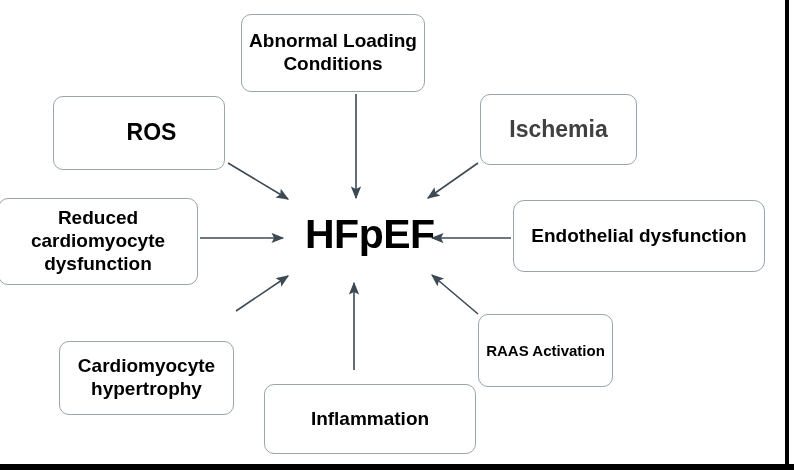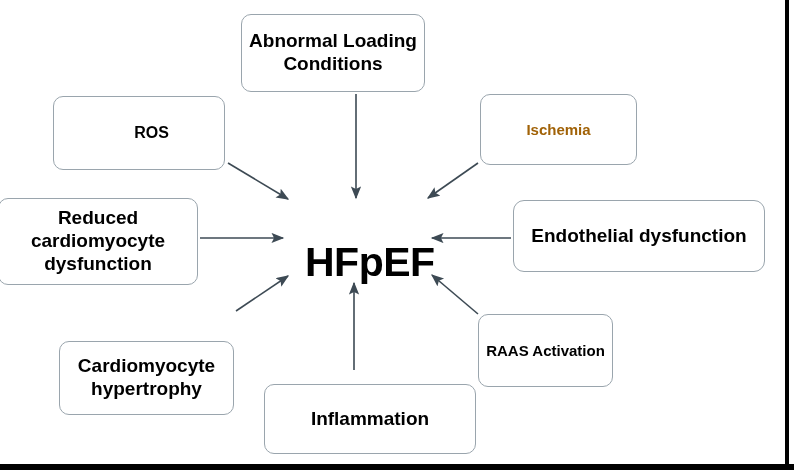--- a/index.html
+++ b/index.html
@@ -48,21 +48,20 @@
     font-weight: bold;
     line-height: 1.2;
     padding: 2px 6px;
   }
   .center-label {
     position: absolute;
     color: #000000;
     font-weight: bold;
     letter-spacing: -0.5px;
     white-space: nowrap;
-    margin-top: 28px;
   }
   svg.arrows {
     position: absolute;
     left: 0;
     top: 0;
     width: 794px;
     height: 470px;
     pointer-events: none;
   }
 </style>
@@ -91,24 +90,24 @@
     <line x1="236" y1="311" x2="288" y2="276" stroke="#3d4a54" stroke-width="1.6" marker-end="url(#ah)"></line>
 
     <line x1="478" y1="314" x2="432" y2="275" stroke="#3d4a54" stroke-width="1.6" marker-end="url(#ah)"></line>
 
     <line x1="354" y1="370" x2="354" y2="283" stroke="#3d4a54" stroke-width="1.6" marker-end="url(#ah)"></line>
   </svg>
 
   <div class="node" style="left: 241px; top: 14px; width: 184px; height: 78px; font-size: 19px; border-color: rgb(154, 165, 173); color: rgb(0, 0, 0);">
     <span>Abnormal Loading Conditions</span>
   </div>
-  <div class="node" style="left: 53px; top: 96px; width: 172px; height: 74px; font-size: 16px; border-color: rgb(154, 165, 173); color: rgb(0, 0, 0); padding-left: 31px;">
+  <div class="node" style="left: 53px; top: 96px; width: 172px; height: 74px; font-size: 23px; border-color: rgb(154, 165, 173); color: rgb(0, 0, 0); padding-left: 31px;">
     <span>ROS</span>
   </div>
-  <div class="node" style="left: 480px; top: 94px; width: 157px; height: 71px; font-size: 15px; border-color: rgb(154, 165, 173); color: #a16207;">
+  <div class="node" style="left: 480px; top: 94px; width: 157px; height: 71px; font-size: 23px; border-color: rgb(154, 165, 173); color: #404040;">
     <span>Ischemia</span>
   </div>
   <div class="node" style="left: -2px; top: 198px; width: 200px; height: 87px; font-size: 19px; border-color: rgb(154, 165, 173); color: rgb(0, 0, 0);">
     <span>Reduced cardiomyocyte dysfunction</span>
   </div>
   <div class="node" style="left: 513px; top: 200px; width: 252px; height: 72px; font-size: 19px; border-color: rgb(154, 165, 173); color: rgb(0, 0, 0); border-radius: 11px;">
     <span>Endothelial dysfunction</span>
   </div>
   <div class="node" style="left: 59px; top: 312px; width: 175px; height: 74px; font-size: 19px; border-color: rgb(154, 165, 173); color: rgb(0, 0, 0); margin-top: 29px;">
     <span>Cardiomyocyte hypertrophy</span>

